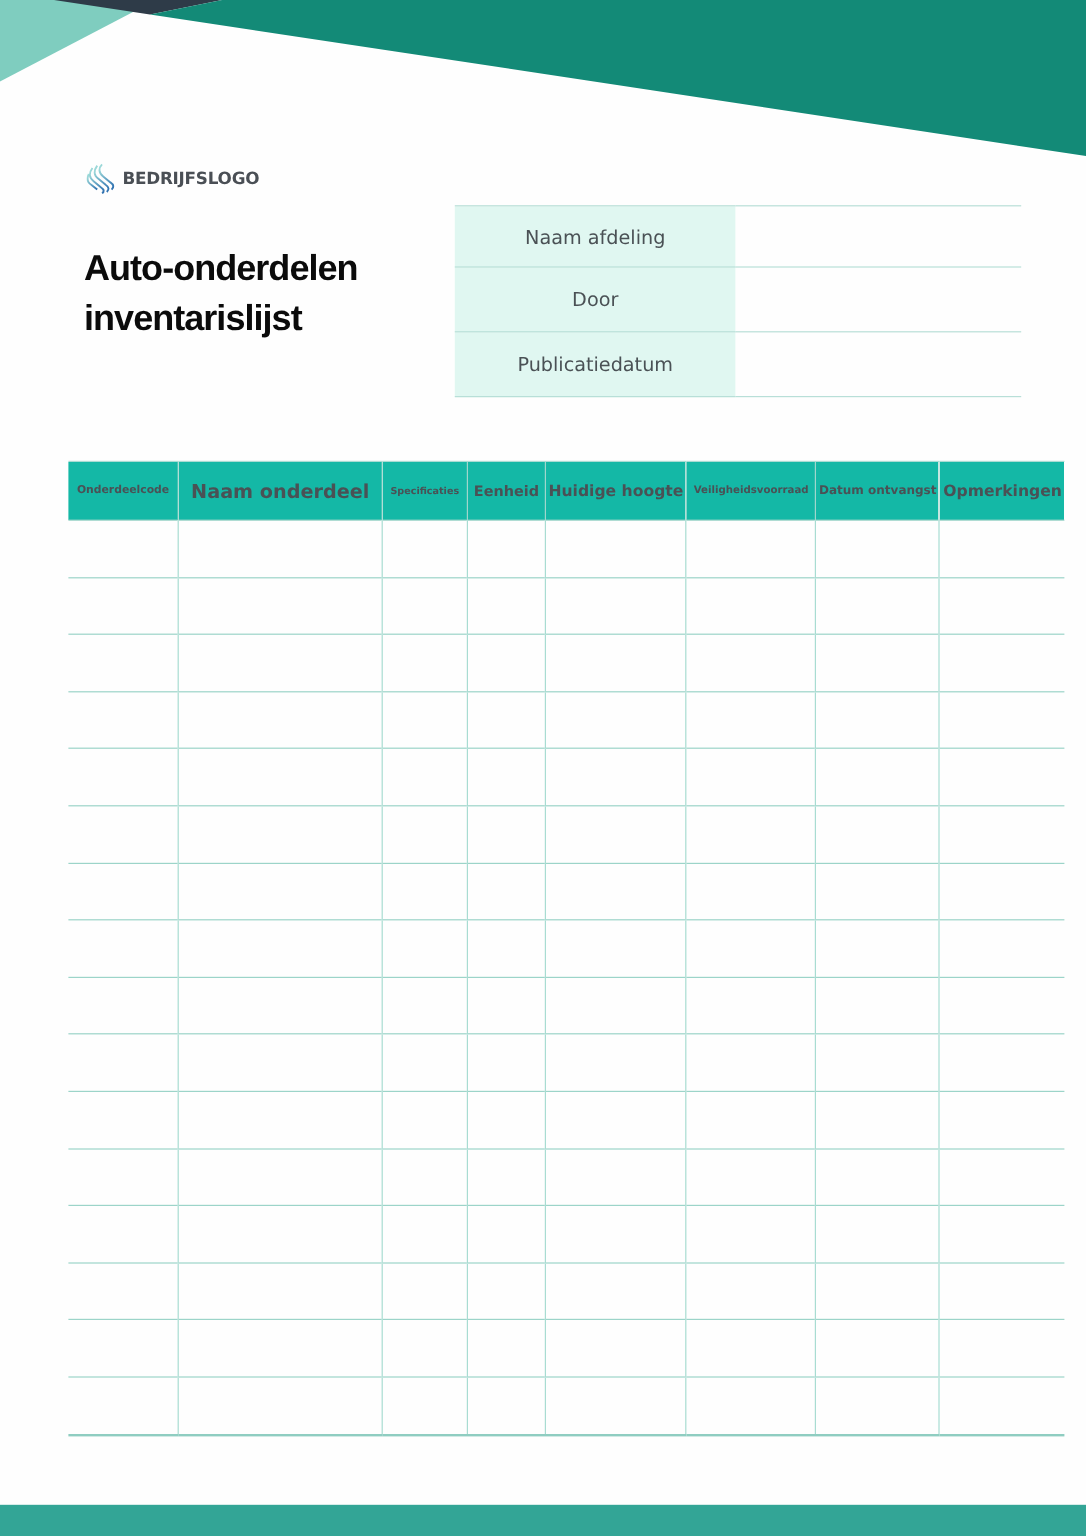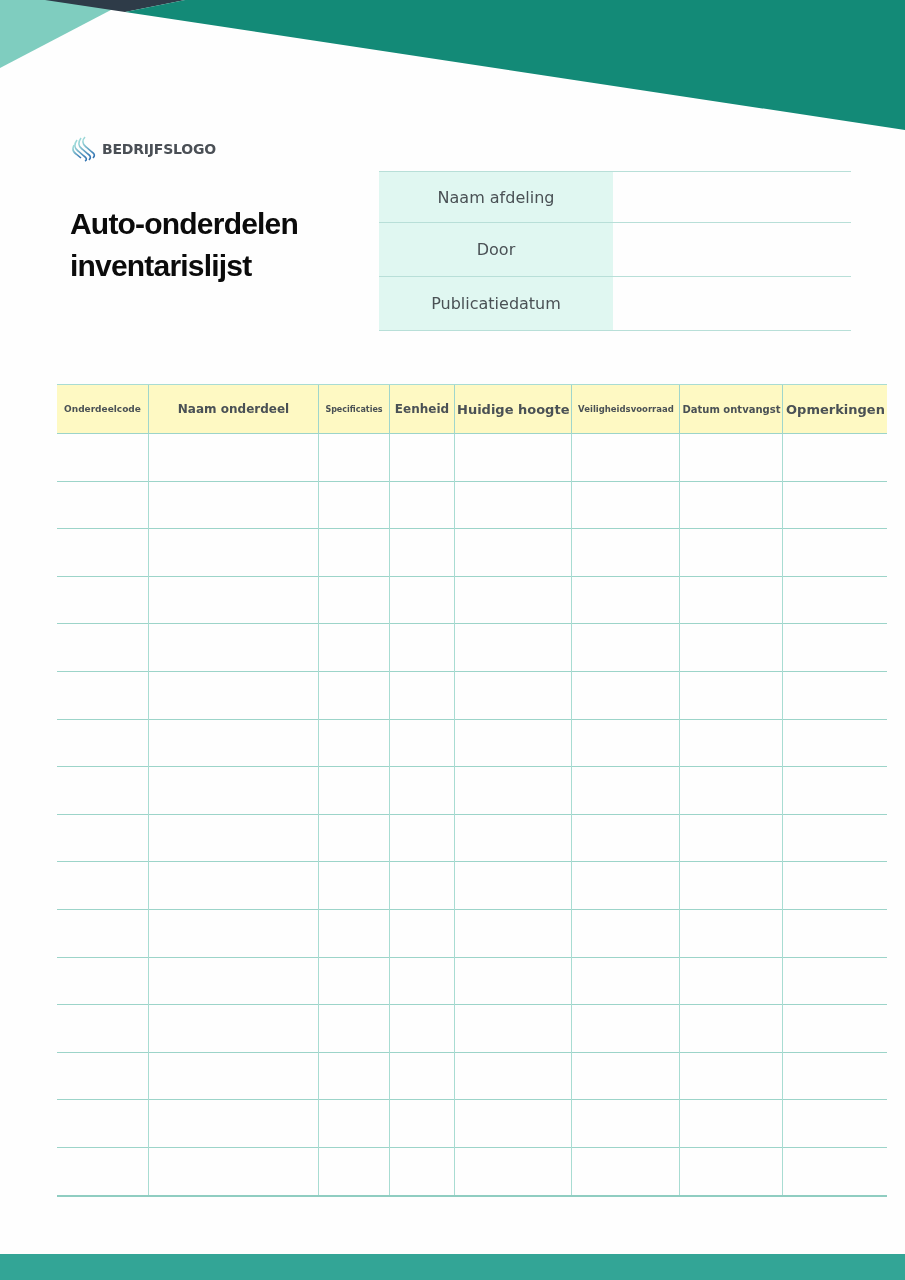--- a/index.html
+++ b/index.html
@@ -7,21 +7,21 @@
   .deco { position: absolute; left: 0; top: 0; width: 905px; height: 140px; }
   .logo { position: absolute; left: 72px; top: 136px; display: flex; align-items: center; gap: 6px; }
   .logo-text { font-family: "DejaVu Sans", sans-serif; font-weight: bold; font-size: 14px; color: #4a4f55; letter-spacing: -0.2px; }
   .title { position: absolute; left: 59px; top: 192px; font-family: "Liberation Sans", sans-serif; font-weight: bold; font-size: 30px; line-height: 42px; color: #0b0b0b; letter-spacing: -0.8px; margin: 11px; }
   .meta { position: absolute; left: 379px; top: 171px; width: 472px; border-collapse: collapse; }
   .meta td { border-top: 1.5px solid #b8dfd8; height: 50px; padding: 0; }
   .meta tr:last-child td { border-bottom: 1.5px solid #b8dfd8; }
   .meta td.lbl { width: 234px; background: #e0f7f1; text-align: center; font-family: "DejaVu Sans", sans-serif; font-size: 16px; color: #4a5155; }
   .meta td.val { background: #fefefe; }
   .grid { position: absolute; left: 57px; top: 384px; border-collapse: collapse; table-layout: fixed; }
-  .grid th { background: #fef9c3; height: 48px; padding: 0 2px; font-family: "DejaVu Sans", sans-serif; color: #4a5155; font-weight: bold; white-space: nowrap; border-left: 1px solid #9fd6cc; border-top: 1.5px solid #a9dcd3; text-align: center; overflow: hidden; }
+  .grid th { background: #14b8a6; height: 48px; padding: 0 2px; font-family: "DejaVu Sans", sans-serif; color: #4a5155; font-weight: bold; white-space: nowrap; border-left: 1px solid #9fd6cc; border-top: 1.5px solid #a9dcd3; text-align: center; overflow: hidden; }
   .grid th:first-child { border-left: none; }
   .grid td { height: 46.6px; border-top: 1.5px solid #9cd4c9; border-left: 1.5px solid #a8dcd2; padding: 0; }
   .grid td:first-child { border-left: none; }
   .grid tr:last-child td { border-bottom: 2.5px solid #8fcdc1; }
   .footer-bar { position: absolute; left: 0; top: 1254px; width: 905px; height: 26px; background: #33a596; }
 </style>
 </head>
 <body>
 
 <svg class="deco" viewBox="0 0 905 140" preserveAspectRatio="none">
@@ -65,21 +65,21 @@
     <td class="lbl" style="height:53px">Publicatiedatum</td>
     <td class="val"></td>
   </tr>
 </tbody>
   </table>
 
 <table class="grid" id="inventory-table">
   <thead>
     <tr id="head-row">
         <th style="width: 87px; font-size: 9px;">Onderdeelcode</th>
-        <th style="width: 165px; font-size: 12px;">Naam onderdeel</th>
+        <th style="width: 165px; font-size: 16px;">Naam onderdeel</th>
         <th style="width: 66px; font-size: 8px;">Specificaties</th>
         <th style="width: 60px; font-size: 12px; margin-top: 20px;">Eenheid</th>
         <th style="width: 112px; font-size: 13px;">Huidige hoogte</th>
         <th style="width: 103px; font-size: 8.5px;">Veiligheidsvoorraad</th>
         <th style="width: 98px; font-size: 10px;">Datum ontvangst</th>
         <th style="width: 100px; font-size: 13px;">Opmerkingen</th>
       </tr>
   </thead>
   <tbody id="body-rows">
       <tr>

